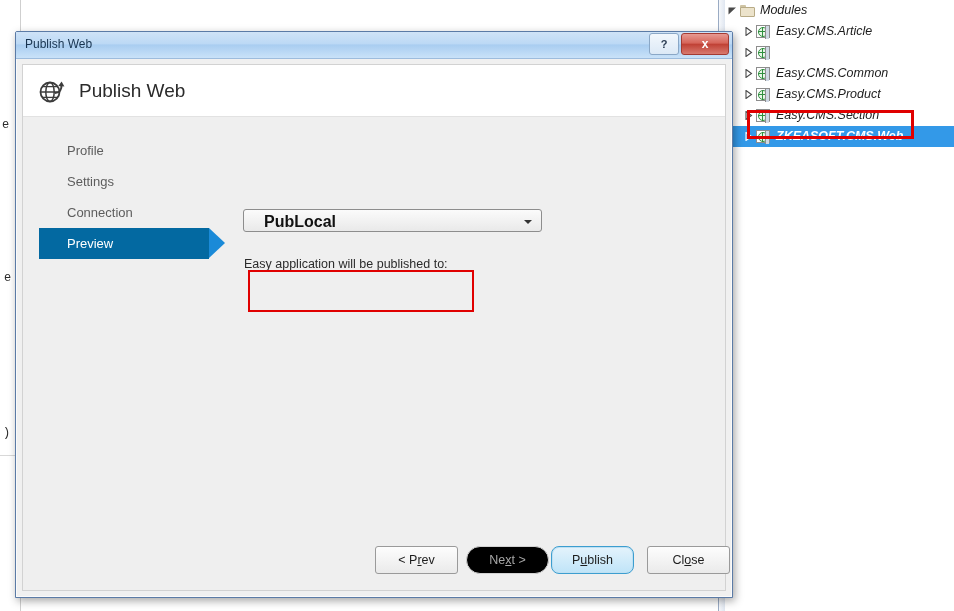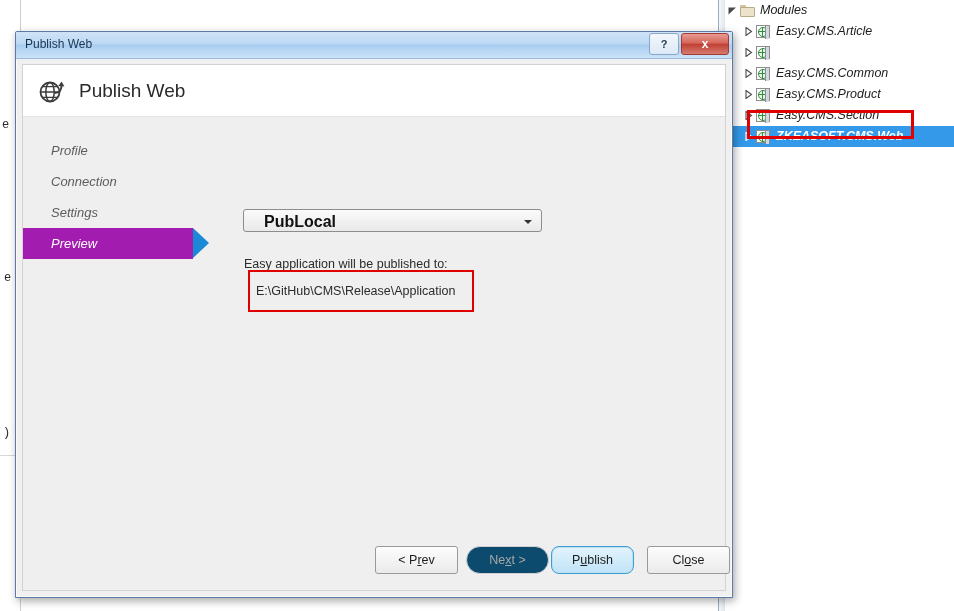--- a/index.html
+++ b/index.html
@@ -104,26 +104,26 @@
 
   #dlg-body{position:absolute;left:6px;top:32px;right:6px;bottom:6px;background:#efefef;border:1px solid #d2d2d2;}
   #dlg-header{
     position:absolute;left:0;top:0;right:0;height:51px;background:#ffffff;border-bottom:1px solid #e2e2e2;
     display:flex;align-items:center;
   }
   #header-globe{margin-left:14px;width:30px;height:30px;position:relative;}
   #header-title{margin-left:12px;font-size:19px;color:#2b2b2b;}
 
   
-  #nav{position:absolute;left:0;top:70px;width:190px;font-style:italic;}
+  #nav{position:absolute;left:16px;top:70px;width:190px;}
   .nav-item{
     height:31px;line-height:31px;padding-left:28px;font-size:13px;color:#5d5d5d;position:relative;
   }
   .nav-item.active{
-    background:#a21caf;color:#ffffff;width:142px;
+    background:#0369a1;color:#ffffff;width:142px;
   }
   .nav-item.active .arrow{
     position:absolute;right:-16px;top:0;width:0;height:0;
     border-top:15.5px solid transparent;border-bottom:15.5px solid transparent;border-left:16px solid #1a8ad8;
   }
 
   
   #profile-combo{
     position:absolute;left:220px;top:144px;width:299px;height:23px;
     background:linear-gradient(to bottom,#fbfbfb,#e9e9e9);
@@ -147,21 +147,21 @@
     position:absolute;left:233px;top:219px;font-size:12.5px;color:#2b2b2b;
   }
 
   
   #footer{position:absolute;left:0;right:0;bottom:16px;height:28px;}
   .btn{
     position:absolute;height:28px;width:83px;border-radius:3px;box-sizing:border-box;
     font-size:12.5px;color:#1d1d1d;display:flex;align-items:center;justify-content:center;
     background:linear-gradient(to bottom,#fdfdfd,#eaeaea);border:1px solid #9a9a9a;
   }
-  .btn.disabled{color:#a6a6a6;border-color:#d2d2d2;background:#0c4a6e;border-radius:14px;}
+  .btn.disabled{color:#a6a6a6;border-color:#d2d2d2;background:#000000;border-radius:14px;}
   .btn.default{
     background:linear-gradient(to bottom,#e4f3fc,#bfe4f8);
     border:1px solid #3c9ed0;box-shadow:0 0 0 1px #bfe0f2 inset;
   }
   .btn u{text-decoration:underline;}
 
   #btn-prev{left:352px;}
   #btn-next{left:443px;}
   #btn-publish{left:528px;border-radius:8px;}
   #btn-close{left:624px;}
@@ -304,33 +304,32 @@
           <line x1="5.3" y1="21.4" x2="20.7" y2="21.4" stroke="#3c3c3c" stroke-width="1.3"></line>
           <path d="M18 17 Q25 17 24.5 8" fill="none" stroke="#3c3c3c" stroke-width="2"></path>
           <path d="M21.3 10 L24.6 5.6 L27.4 10.6 Z" fill="#3c3c3c"></path>
         </svg>
       </div>
       <div id="header-title">Publish Web</div>
     </div>
 
     <div id="nav">
         <div class="nav-item"><span>Profile</span></div>
+        <div class="nav-item"><span>Settings</span></div>
         <div class="nav-item"><span>Connection</span></div>
-        <div class="nav-item"><span>Settings</span></div>
         <div class="nav-item active"><span>Preview</span><span class="arrow"></span></div>
       </div>
 
     <div id="profile-combo">
       <div class="val">PubLocal</div>
       <div class="caret"></div>
     </div>
 
     <div id="publish-note">Easy application will be published to:</div>
     <div id="publish-path-box"></div>
-    <div id="publish-path">E:\GitHub\CMS\Release\Application</div>
 
     <div id="footer">
       <div class="btn" id="btn-prev">
         <span><span>&lt; P</span><u>r</u><span>ev</span></span>
       </div>
       <div class="btn disabled" id="btn-next">
         <span><span>Ne</span><u>x</u><span>t &gt;</span></span>
       </div>
       <div class="btn default" id="btn-publish">
         <span><span>P</span><u>u</u><span>blish</span></span>

